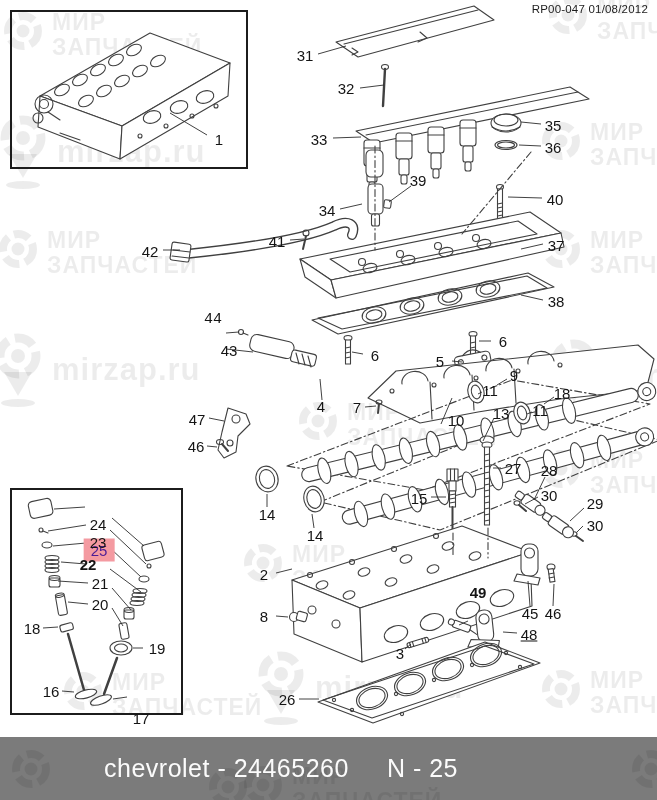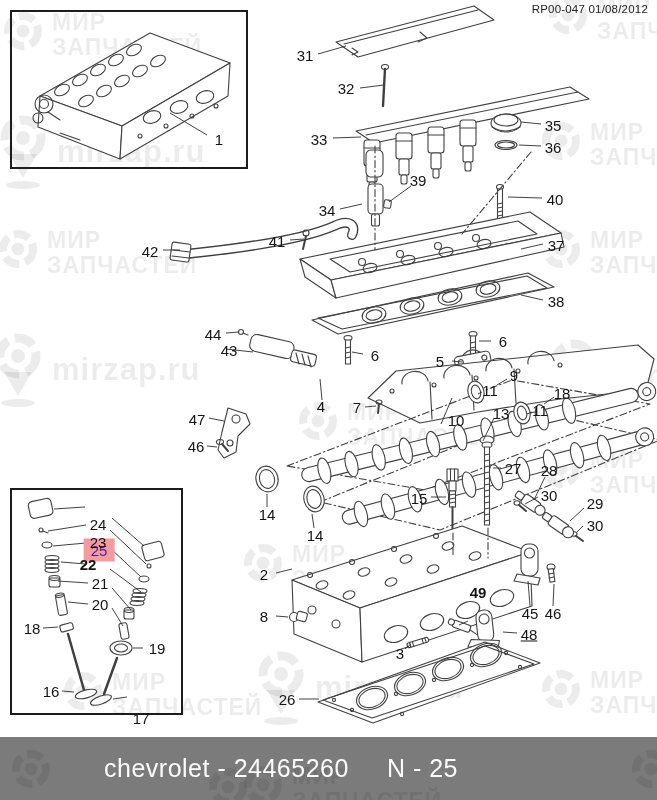--- a/index.html
+++ b/index.html
@@ -687,21 +687,21 @@
     <div class="plabel" style="left: 319px; top: 139px; text-align: center;">33</div>
     <div class="plabel" style="left: 553px; top: 125px;">35</div>
     <div class="plabel" style="left: 553px; top: 147px;">36</div>
     <div class="plabel" style="left: 418px; top: 180px;">39</div>
     <div class="plabel" style="left: 327px; top: 210px;">34</div>
     <div class="plabel" style="left: 555px; top: 199px;">40</div>
     <div class="plabel" style="left: 150px; top: 251px;">42</div>
     <div class="plabel" style="left: 277px; top: 241px;">41</div>
     <div class="plabel" style="left: 556px; top: 245px;">37</div>
     <div class="plabel" style="left: 556px; top: 301px;">38</div>
-    <div class="plabel" style="left: 213px; top: 334px;">44</div>
+    <div class="plabel" style="left: 213px; top: 319px; font-family: Liberation Mono, monospace;">44</div>
     <div class="plabel" style="left: 213px; top: 350px; margin-left: 16px;">43</div>
     <div class="plabel" style="left: 375px; top: 355px;">6</div>
     <div class="plabel" style="left: 440px; top: 361px;">5</div>
     <div class="plabel" style="left: 503px; top: 341px;">6</div>
     <div class="plabel" style="left: 514px; top: 375px;">9</div>
     <div class="plabel" style="left: 456px; top: 392px; margin-top: 28px;">10</div>
     <div class="plabel" style="left: 490px; top: 390px;">11</div>
     <div class="plabel" style="left: 562px; top: 393px;">18</div>
     <div class="plabel" style="left: 501px; top: 413px;">13</div>
     <div class="plabel" style="left: 540px; top: 410px;">11</div>

